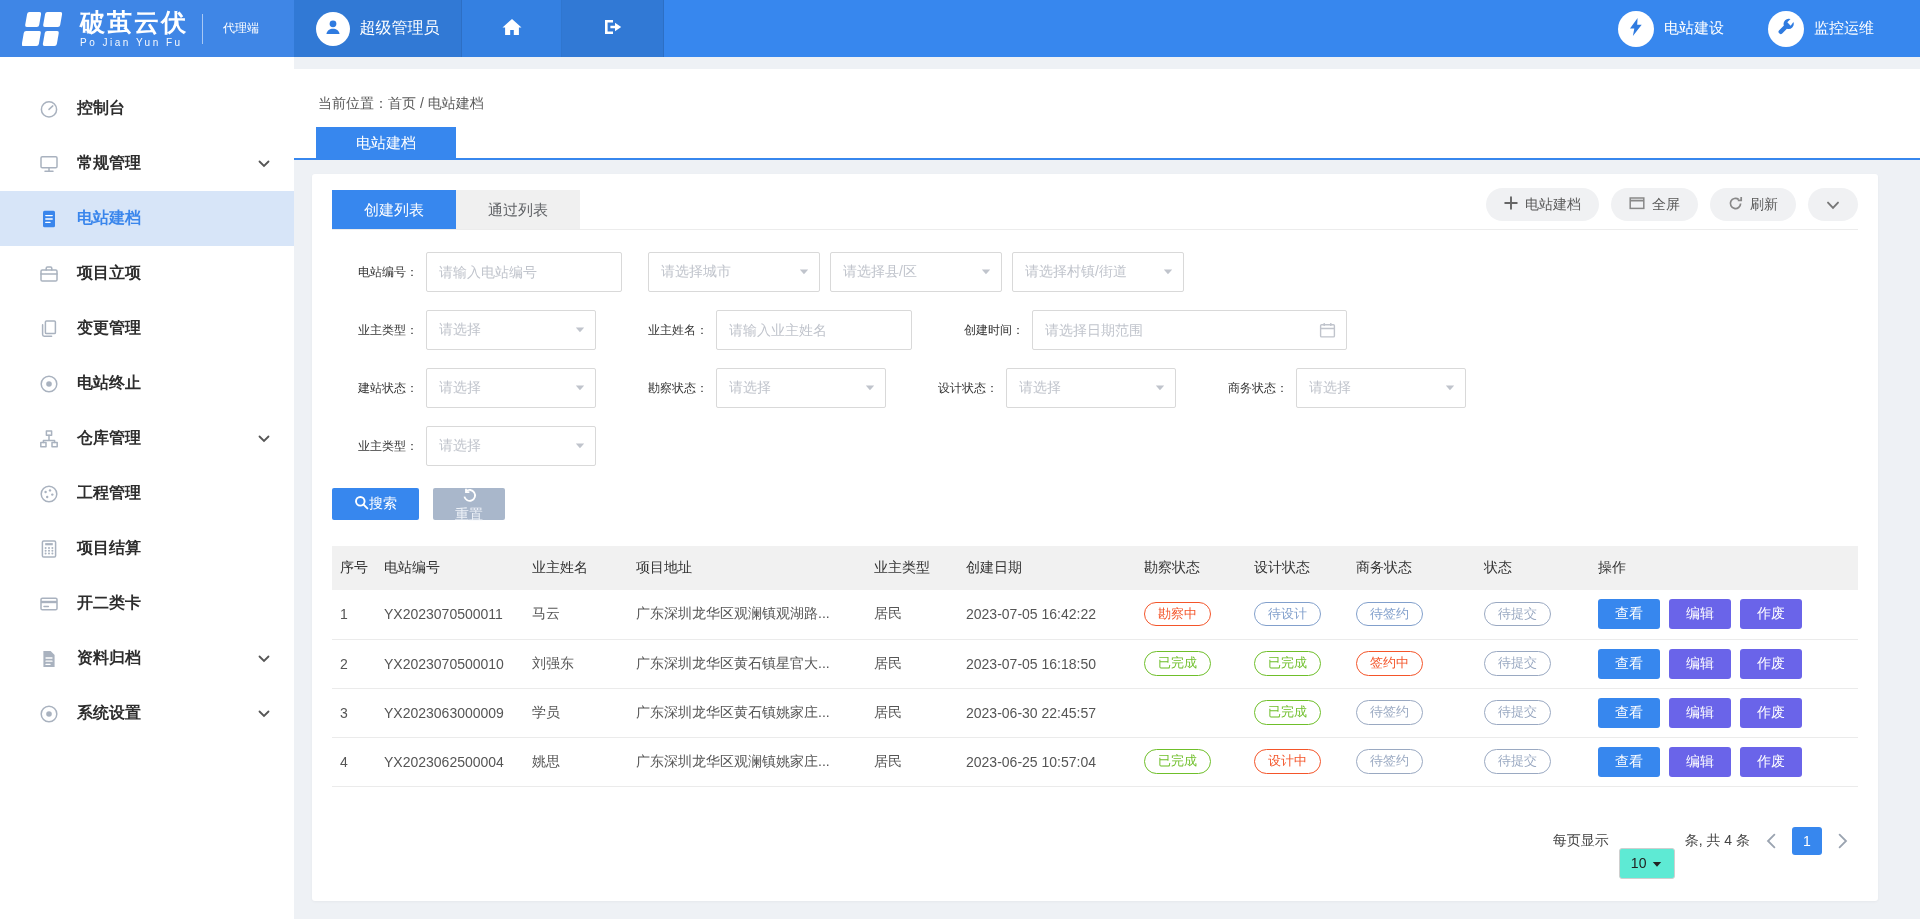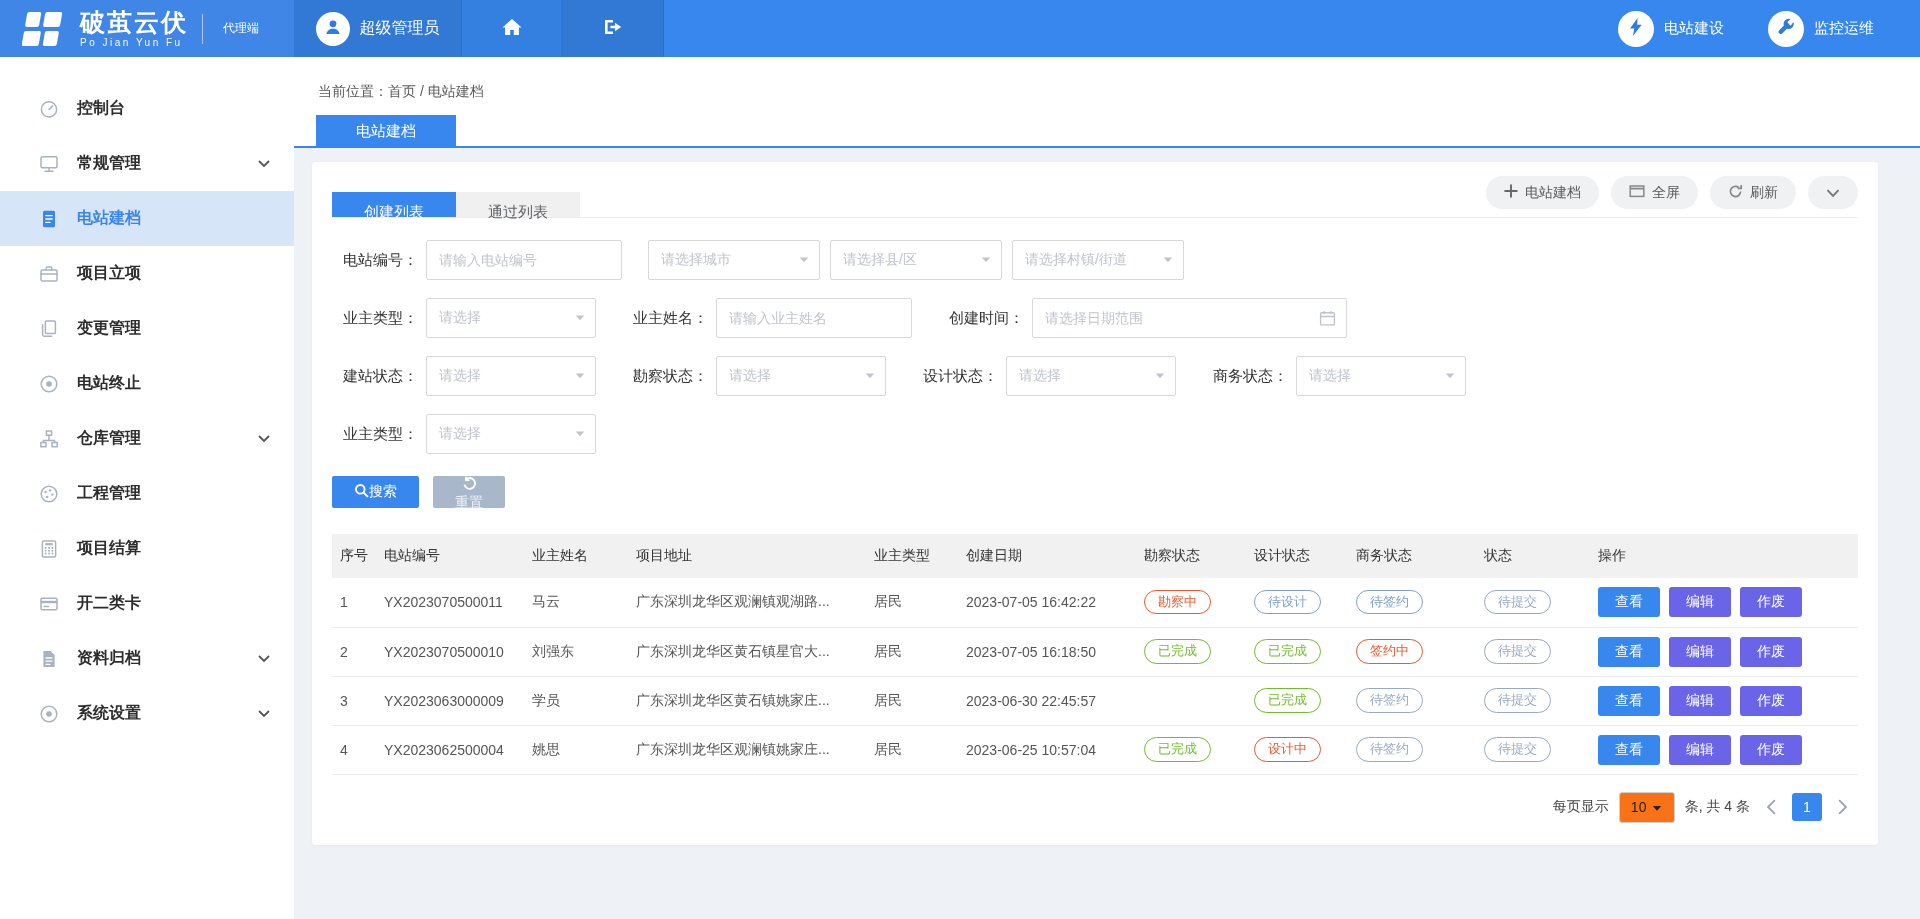--- a/index.html
+++ b/index.html
@@ -31,37 +31,37 @@
   .side-item .ic { width:22px; height:22px; margin-right:17px; color:#a9b2bf; display:flex; align-items:center; }
   .side-item .lbl { font-size:16px; font-weight:600; flex:1; }
   .side-item .chev { color:#555; display:flex; }
   .side-item.active { background:#d7e5f8; color:#3a86ec; }
   .side-item.active .ic { color:#3a86ec; }
   .side-item.active .lbl { color:#3a86ec; }
 
   
   .content { position:absolute; left:294px; top:57px; right:0; bottom:0; }
   .crumb-wrap { background:#fff; height:91px; position:relative; border-bottom:2px solid #3787ee; }
-  .crumb { padding:26px 0 0 24px; font-size:14px; color:#5a5a5a; }
+  .crumb { padding:26px 0 0 24px; font-size:14px; color:#5a5a5a;margin-top:12px; }
   .page-tab { position:absolute; left:22px; bottom:0; height:31px; line-height:31px; padding:0 40px; background:#3787ee; color:#fff; font-size:15px; }
   .page-body { height:770px; background:#eef1f5; padding:14px 42px 0 18px; }
 
   .card { background:#fff; border-radius:3px; padding:0 20px 0 20px; box-shadow:0 1px 3px rgba(0,0,0,.04); }
   .card-head { display:flex; align-items:flex-end; padding-top:14px; border-bottom:1px solid #ececec; }
   .tabs { display:flex; }
-  .tab { height:25px; line-height:39px; padding:0 32px; font-size:15px; background:#f0f0f0; color:#606266; cursor:pointer; }
+  .tab { height:39px; line-height:39px; padding:0 32px; font-size:15px; background:#f0f0f0; color:#606266; cursor:pointer; }
   .tab.active { background:#3787ee; color:#fff; }
   .toolbar { margin-left:auto; display:flex; gap:12px; padding-bottom:8px; }
   .pill { height:33px; border-radius:17px; background:#f0f1f3; border:none; color:#595959; font-size:14px; padding:0 18px; display:flex; align-items:center; gap:7px; cursor:pointer; font-family:inherit; }
 
   
   .filters { padding-top:22px; }
   .frow { display:flex; margin-bottom:18px; }
   .fgroup { display:flex; align-items:center; margin-right:26px; }
-  .flabel { width:86px; text-align:right; margin-right:8px; font-size:15px; color:#333; white-space:nowrap; }
+  .flabel { width:86px; text-align:right; margin-right:8px; font-size:12px; color:#333; white-space:nowrap; }
   .fld { height:40px; border:1px solid #d9d9d9; border-radius:2px; background:#fff; display:flex; align-items:center; position:relative; }
   .fld input { border:none; outline:none; width:100%; height:100%; padding:0 12px; font-size:14px; font-family:inherit; color:#333; background:transparent; }
   .fld input::placeholder { color:#c0c4cc; }
   .fld.sel { padding:0 28px 0 12px; cursor:pointer; }
   .fld.sel .ph { color:#c0c4cc; font-size:14px; }
   .fld .caret { position:absolute; right:10px; top:50%; transform:translateY(-50%); display:flex; }
   .fld .cal { position:absolute; right:10px; top:50%; transform:translateY(-50%); display:flex; }
   .w-inp { width:196px; } .w-sel { width:170px; } .w-region { width:172px; margin-right:10px; } .w-region:last-child{margin-right:0;}
   .w-date { width:315px; } .w-date input { padding-right:36px; }
 
@@ -77,21 +77,21 @@
   th:nth-child(1),td:nth-child(1){width:44px;}  th:nth-child(2),td:nth-child(2){width:148px;}
   th:nth-child(3),td:nth-child(3){width:104px;} th:nth-child(4),td:nth-child(4){width:238px;}
   th:nth-child(5),td:nth-child(5){width:92px;}  th:nth-child(6),td:nth-child(6){width:178px;}
   th:nth-child(7),td:nth-child(7){width:110px;} th:nth-child(8),td:nth-child(8){width:102px;}
   th:nth-child(9),td:nth-child(9){width:128px;} th:nth-child(10),td:nth-child(10){width:114px;}
   .badge { display:inline-block; padding:4px 13px; border:1px solid; border-radius:15px; font-size:13px; line-height:1.1; }
   .act-btn { width:62px; height:30px; border:none; border-radius:3px; color:#fff; font-size:14px; cursor:pointer; margin-right:9px; font-family:inherit; }
 
   
   .pager { display:flex; align-items:center; justify-content:flex-end; gap:10px; padding:17px 4px 22px 0; font-size:14px; color:#444; }
-  .pp-select { width:56px; height:31px; border:1px solid #cfcfcf; border-radius:3px; display:flex; align-items:center; justify-content:center; gap:6px; color:#222; cursor:pointer; background:#f97316; }
+  .pp-select { width:56px; height:31px; border:1px solid #cfcfcf; border-radius:3px; display:flex; align-items:center; justify-content:center; gap:6px; color:#222; cursor:pointer; background:#5eead4;margin-top:44px; }
   .pg-arrow { color:#9aa3b0; font-size:20px; padding:0 6px; cursor:pointer; display:flex; }
   .pg-num { min-width:30px; height:28px; background:#3787ee; color:#fff; border-radius:3px; display:flex; align-items:center; justify-content:center; font-size:14px; cursor:pointer; }
 </style>
 </head>
 <body>
 
 <div class="app">
 
   <header class="topbar">
     <div class="brand">

